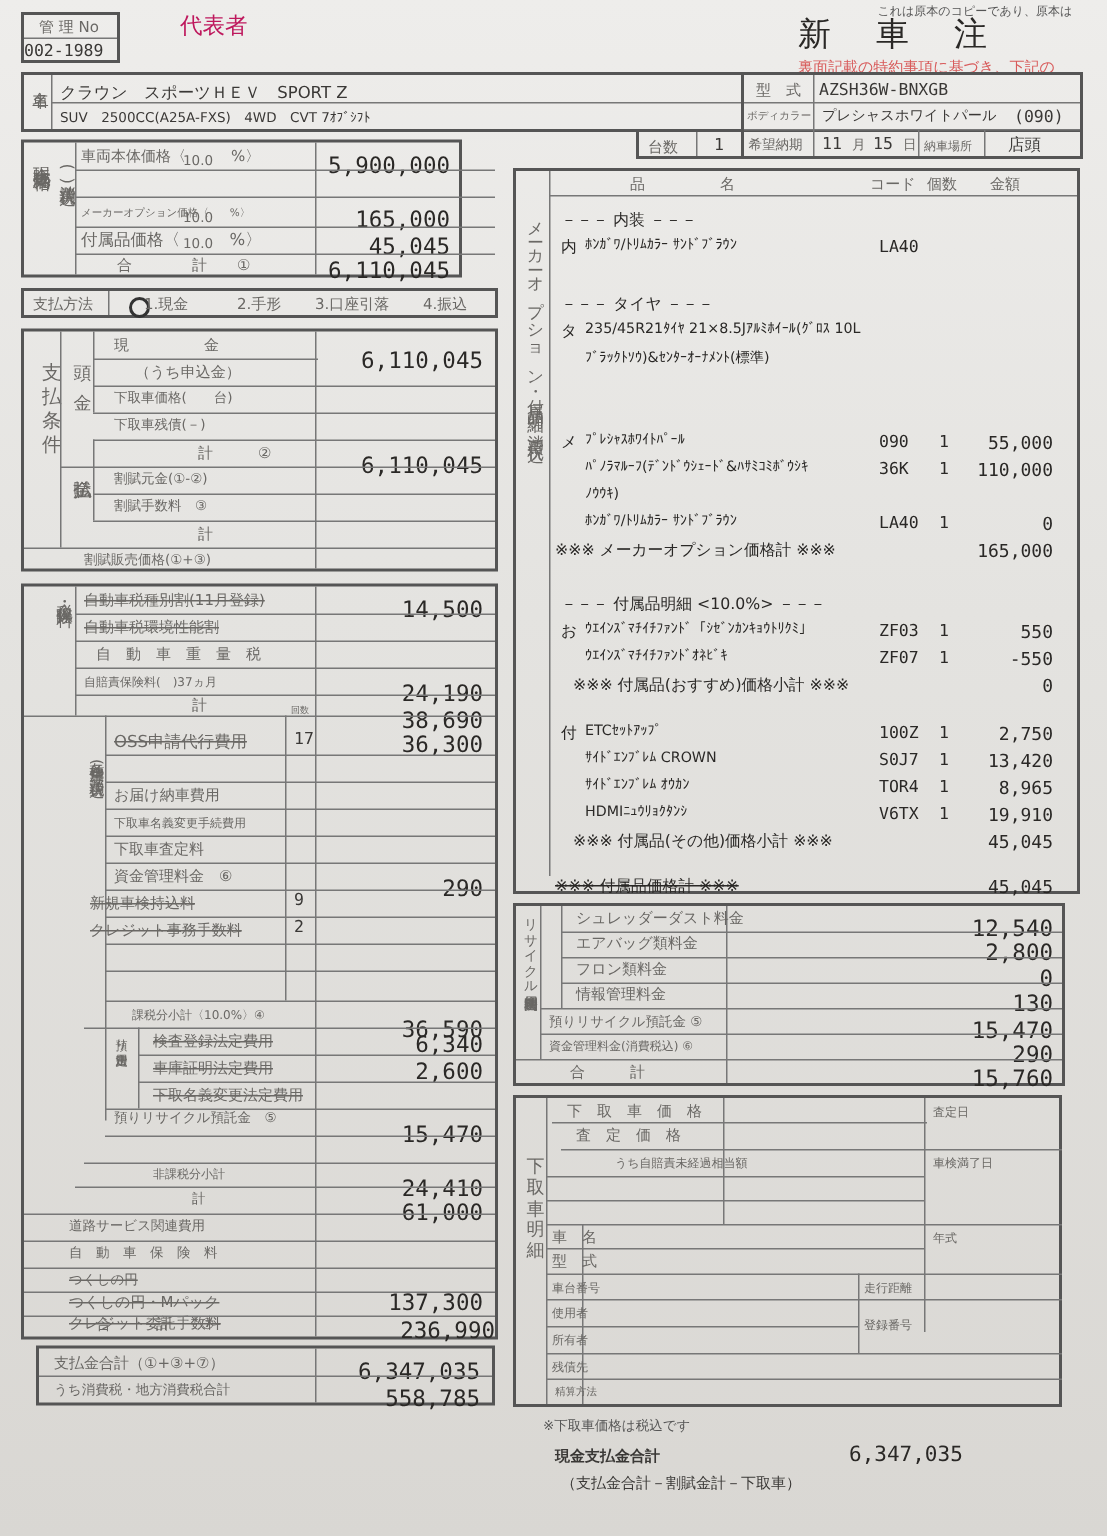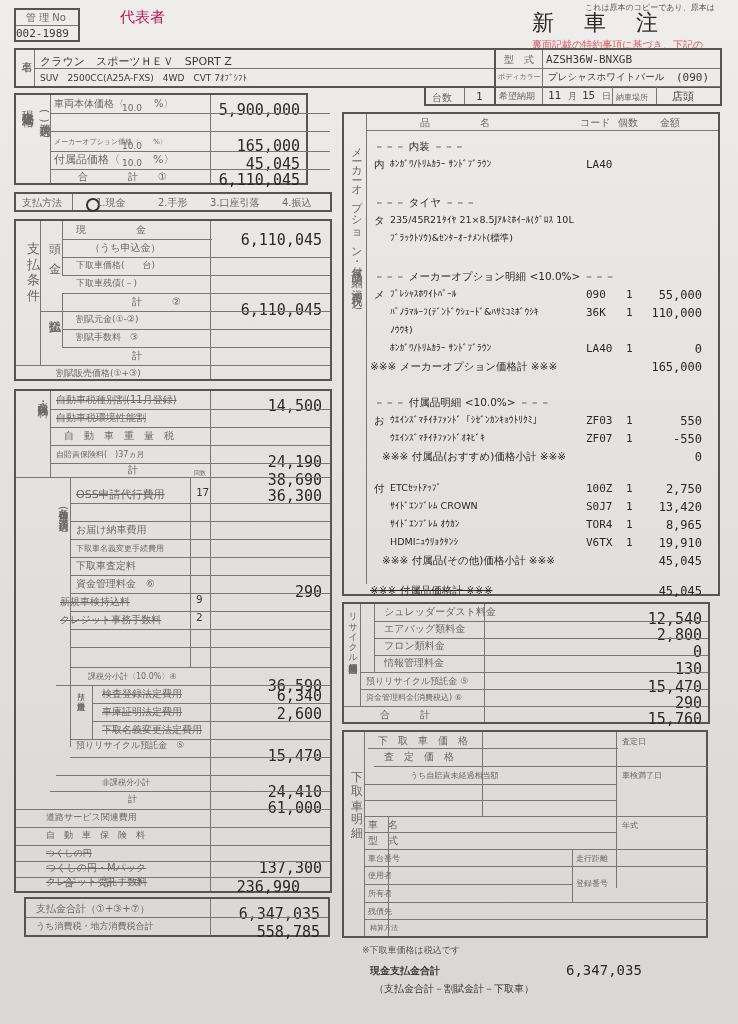--- a/index.html
+++ b/index.html
@@ -211,21 +211,21 @@
   <div class="lbl" style="left:30px;top:438px;font-size:9px;">自　動　車　保　険　料</div>
   <div class="hl" style="left:0;top:454px;width:314px;"></div>
   <div class="lbl strike" style="left:30px;top:456px;font-size:9px;">つくしの円</div>
   <div class="lbl strike" style="left:30px;top:470px;font-size:10px;">つくしの円・Mパック</div>
   <div class="num" style="right:8px;top:468px;">137,300</div>
   <div class="hl" style="left:0;top:470px;width:314px;"></div>
   <div class="lbl strike" style="left:30px;top:484px;font-size:10px;">クレジット委託手数料</div>
   <div class="hl" style="left:0;top:486px;width:314px;"></div>
 </div>
 <div class="lbl" style="left:64px;top:876px;">合　　　計　　⑦</div>
-<div class="num" style="right:438px;top:878px;">236,990</div>
+<div class="num" style="right:408px;top:878px;">236,990</div>
 
 <div class="box" style="left:24px;top:897px;width:306px;height:40px;">
   <div class="lbl" style="left:10px;top:3px;">支払金合計（①+③+⑦）</div>
   <div class="vl" style="left:184px;top:0;height:36px;"></div>
   <div class="num" style="right:8px;top:6px;">6,347,035</div>
   <div class="hl" style="left:0;top:18px;width:302px;"></div>
   <div class="lbl" style="left:10px;top:21px;font-size:9px;">うち消費税・地方消費税合計</div>
   <div class="num" style="right:8px;top:24px;">558,785</div>
 </div>
 
@@ -241,21 +241,20 @@
   <div class="opt" style="left:30px;top:26px;">－－－ 内装 －－－</div>
   <div class="opt" style="left:30px;top:44px;">内</div>
   <div class="opt" style="left:46px;top:44px;font-size:9.5px;">ﾎﾝｶﾞﾜ/ﾄﾘﾑｶﾗｰ ｻﾝﾄﾞﾌﾞﾗｳﾝ</div>
   <div class="opt-c" style="left:242px;top:44px;">LA40</div>
 
   <div class="opt" style="left:30px;top:82px;">－－－ タイヤ －－－</div>
   <div class="opt" style="left:30px;top:100px;">タ</div>
   <div class="opt" style="left:46px;top:100px;font-size:9.5px;">235/45R21ﾀｲﾔ 21×8.5Jｱﾙﾐﾎｲｰﾙ(ｸﾞﾛｽ 10L</div>
   <div class="opt" style="left:46px;top:118px;font-size:9.5px;">ﾌﾞﾗｯｸﾄｿｳ)&amp;ｾﾝﾀｰｵｰﾅﾒﾝﾄ(標準)</div>
 
-  <div class="opt" style="left:30px;top:156px;">－－－ メーカーオプション明細 &lt;10.0%&gt; －－－</div>
   <div class="opt" style="left:30px;top:174px;">メ</div>
   <div class="opt" style="left:46px;top:174px;font-size:9.5px;">ﾌﾟﾚｼｬｽﾎﾜｲﾄﾊﾟｰﾙ</div>
   <div class="opt-c" style="left:242px;top:174px;">090</div>
   <div class="opt-c" style="left:282px;top:174px;">1</div>
   <div class="opt-n" style="right:16px;top:174px;">55,000</div>
   <div class="opt" style="left:46px;top:192px;font-size:9.5px;">ﾊﾟﾉﾗﾏﾙｰﾌ(ﾃﾞﾝﾄﾞｳｼｪｰﾄﾞ&amp;ﾊｻﾐｺﾐﾎﾞｳｼｷ</div>
   <div class="opt-c" style="left:242px;top:192px;">36K</div>
   <div class="opt-c" style="left:282px;top:192px;">1</div>
   <div class="opt-n" style="right:16px;top:192px;">110,000</div>
   <div class="opt" style="left:46px;top:210px;font-size:9.5px;">ﾉｳｳｷ)</div>

